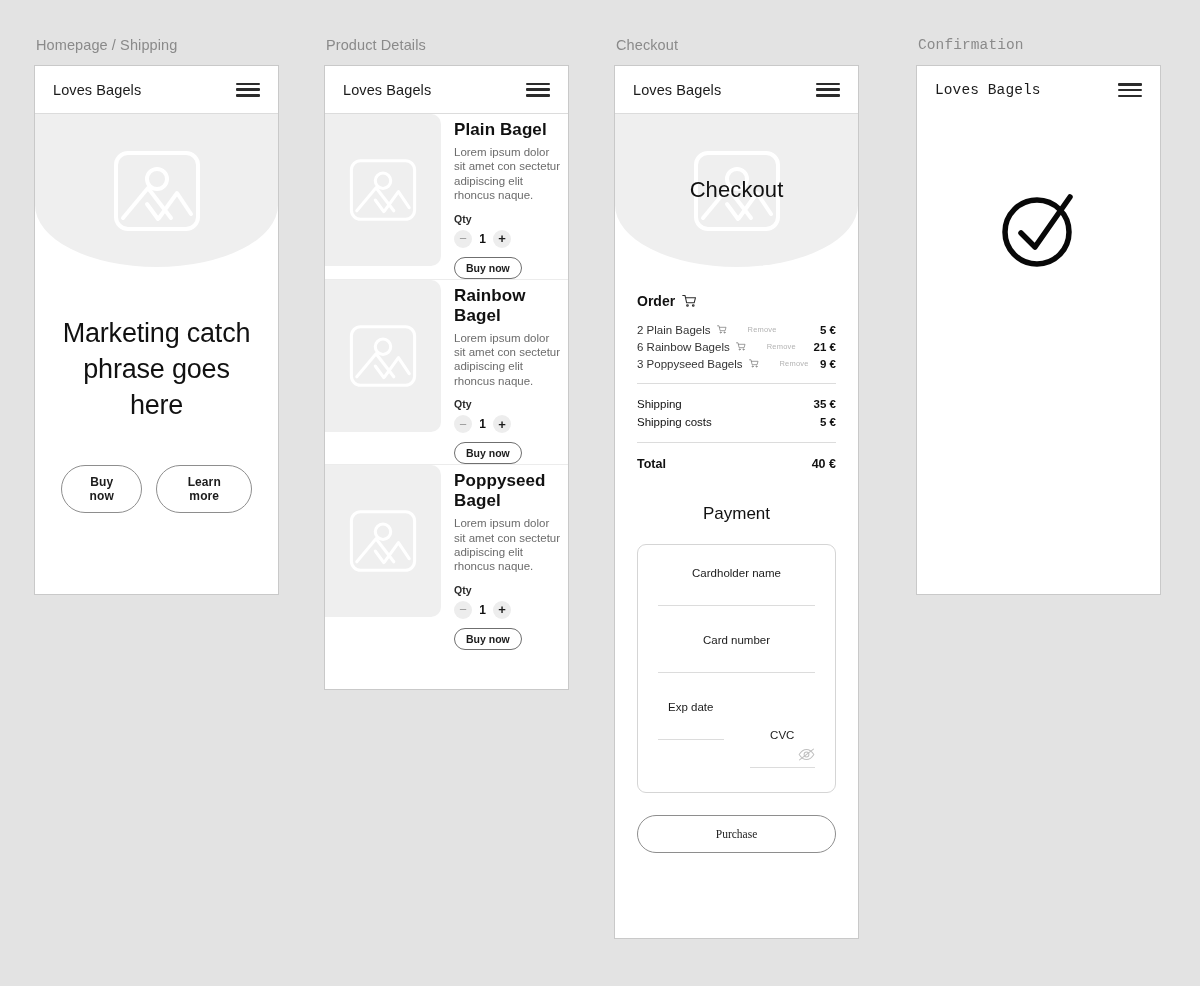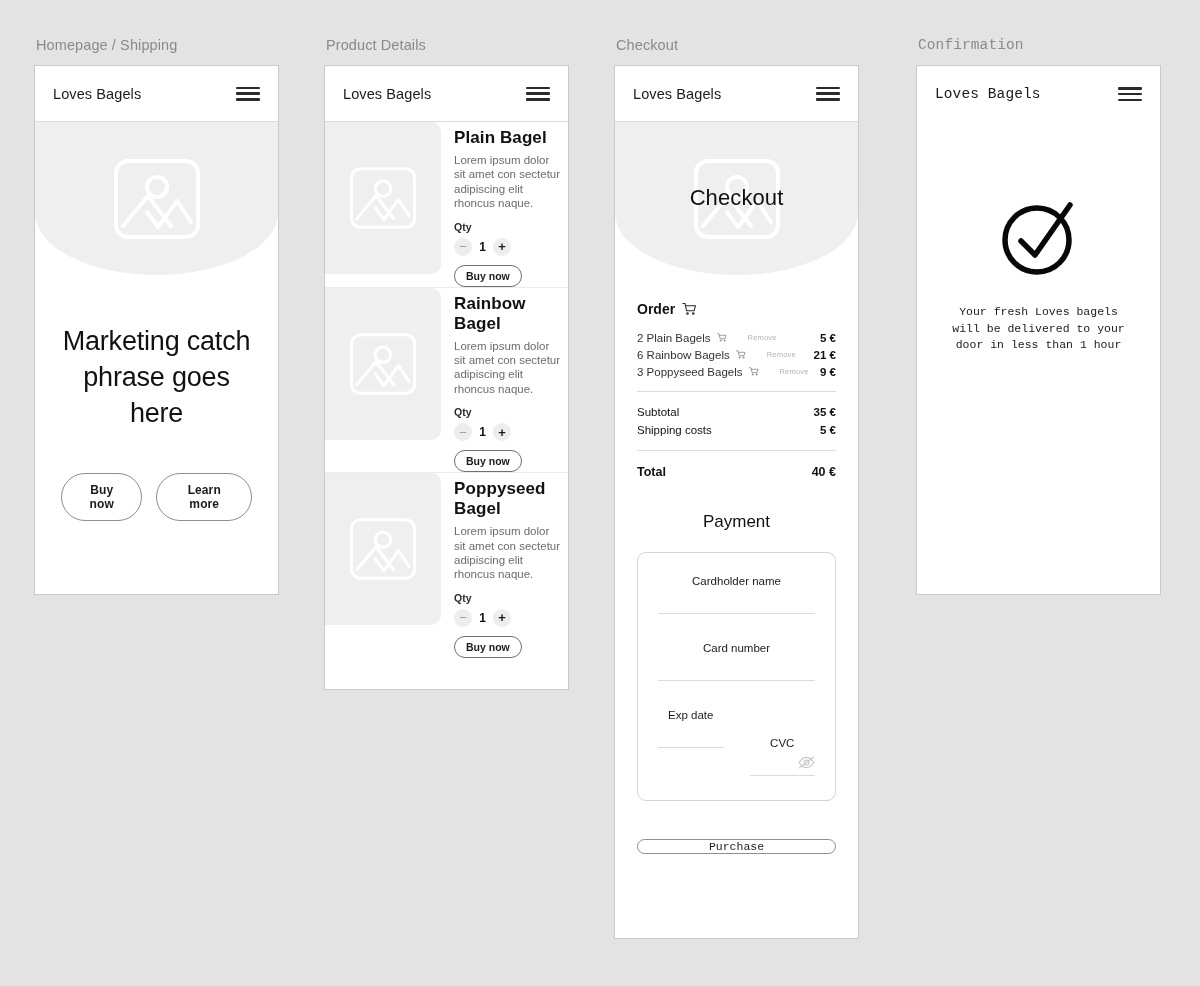--- a/index.html
+++ b/index.html
@@ -18,21 +18,21 @@
   }
   .phone {
     position: absolute; inset: 0;
     background: #ffffff;
     border: 1px solid #c9c9c9;
     overflow: hidden;
   }
 
   
   .topbar {
-    position: relative; height: 56px;
+    position: relative; height: 48px;
     border-bottom: 1px solid #dcdcdc;
     display: flex; align-items: center; justify-content: space-between;
     padding: 0 18px;
     background: #fff;
     z-index: 5;
   }
   .brand { font-size: 14.5px; color: #1b1b1b; letter-spacing: .1px; }
   .burger { width: 24px; height: 14px; display: flex; flex-direction: column; justify-content: space-between; }
   .burger i { display: block; height: 2.5px; background: #2b2b2b; border-radius: 1px; }
 
@@ -148,24 +148,24 @@
   .field-line { height: 1px; background: #dcdcdc; margin-top: 26px; }
   .field + .field { margin-top: 28px; }
   .field-row { display: flex; gap: 26px; margin-top: 28px; }
   .field-row .field { flex: 1; position: relative; }
   .eye {
     position: absolute; right: 0; top: 19px;
   }
   .eye path, .eye line, .eye circle { fill: none; stroke: #c0c0c0; stroke-width: 1.3; stroke-linecap: round; stroke-linejoin: round; }
   .purchase {
     display: block; width: 100%;
-    margin-top: 38px;
+    margin-top: 22px;
     border: 1px solid #8e8e8e; border-radius: 999px; background: #fff;
-    color: #1b1b1b; font-size: 11.5px; padding: 0 0; cursor: pointer;
-    font-family: Liberation Mono, monospace;
+    color: #1b1b1b; font-size: 11.5px; padding: 12px 0; cursor: pointer;
+    font-family: Liberation Serif, serif;
   }
 
   
   .cf-body { padding: 52px 30px 0; text-align: center; }
   .cf-head { font-size: 20px; line-height: 27px; color: #111; letter-spacing: -.1px; }
   .cf-check { margin: 26px auto 0; display: block; }
   .cf-check circle, .cf-check path { fill: none; stroke: #080808; stroke-width: 5.5; stroke-linecap: round; stroke-linejoin: round; }
   .cf-text { margin-top: 28px; font-size: 11.5px; line-height: 16.5px; color: #1b1b1b; }
 </style>
 </head>
@@ -368,21 +368,21 @@
               </svg>
               <span>Remove</span>
             </span>
           </span>
           <span class="ord-price">9 €</span>
         </div>
 
         <div class="rule"></div>
 
         <div class="sum-row">
-          <span>Subtotal</span>
+          <span>Shipping</span>
           <span class="v">35 €</span>
         </div>
         <div class="sum-row">
           <span>Shipping costs</span>
           <span class="v">5 €</span>
         </div>
 
         <div class="rule"></div>
 
         <div class="sum-row tot-row">
@@ -437,19 +437,18 @@
           </span>
       </div>
 
       <div class="cf-body">
 
         <svg class="cf-check" width="78" height="76" viewBox="0 0 78 76">
           <circle cx="37" cy="40" r="32"></circle>
           <path d="M21 41 L35 55 L70 5"></path>
         </svg>
 
-        <div class="cf-text">Your fresh Loves bagels will be delivered to your door in less than 1 hour</div>
       </div>
 
     </div>
   </div>
 
 </div>
 
 </body></html>

